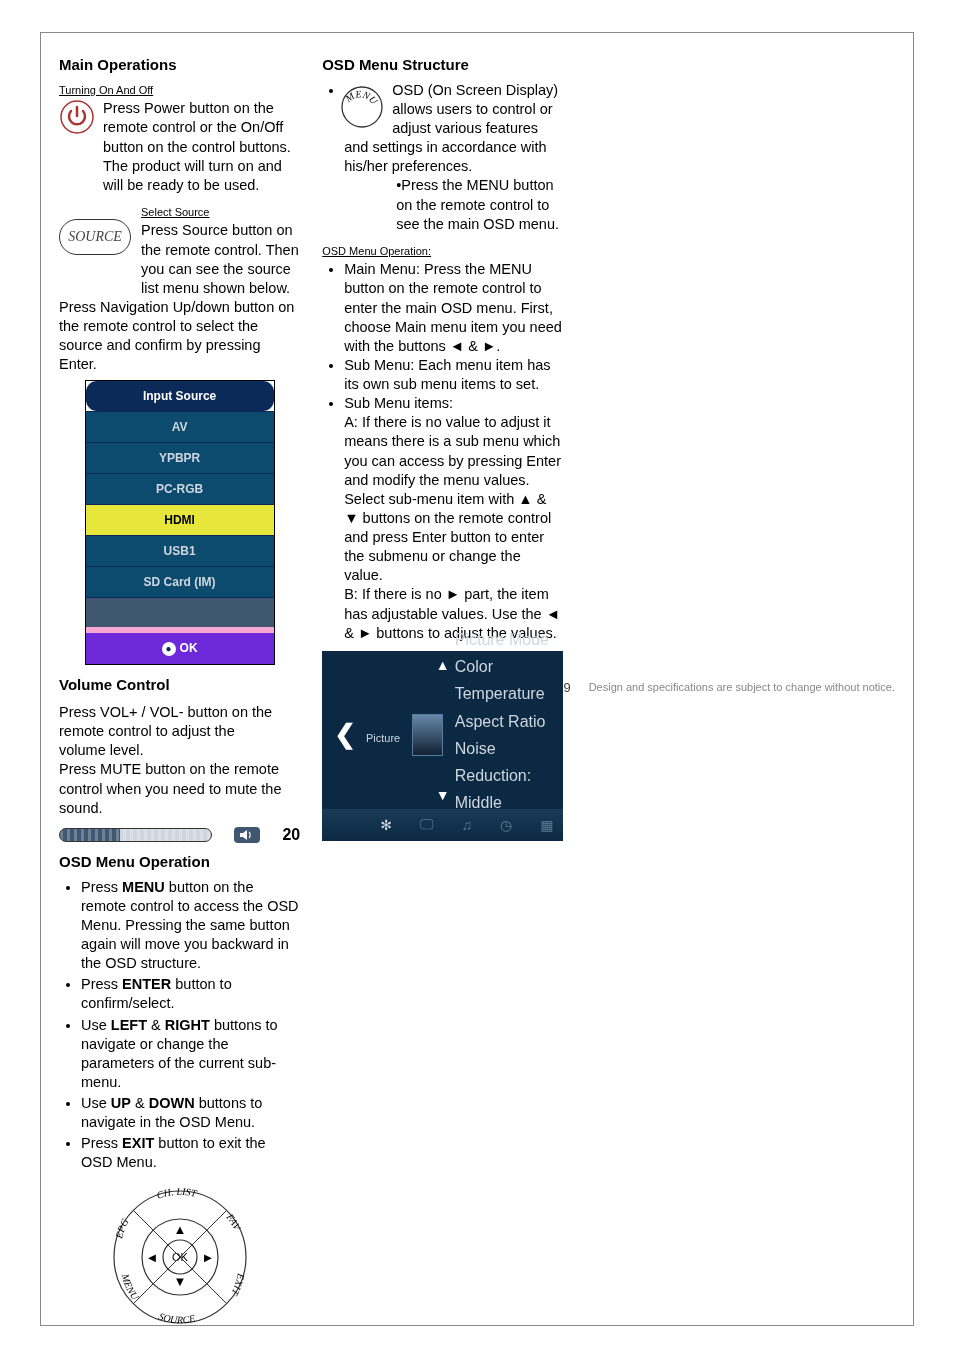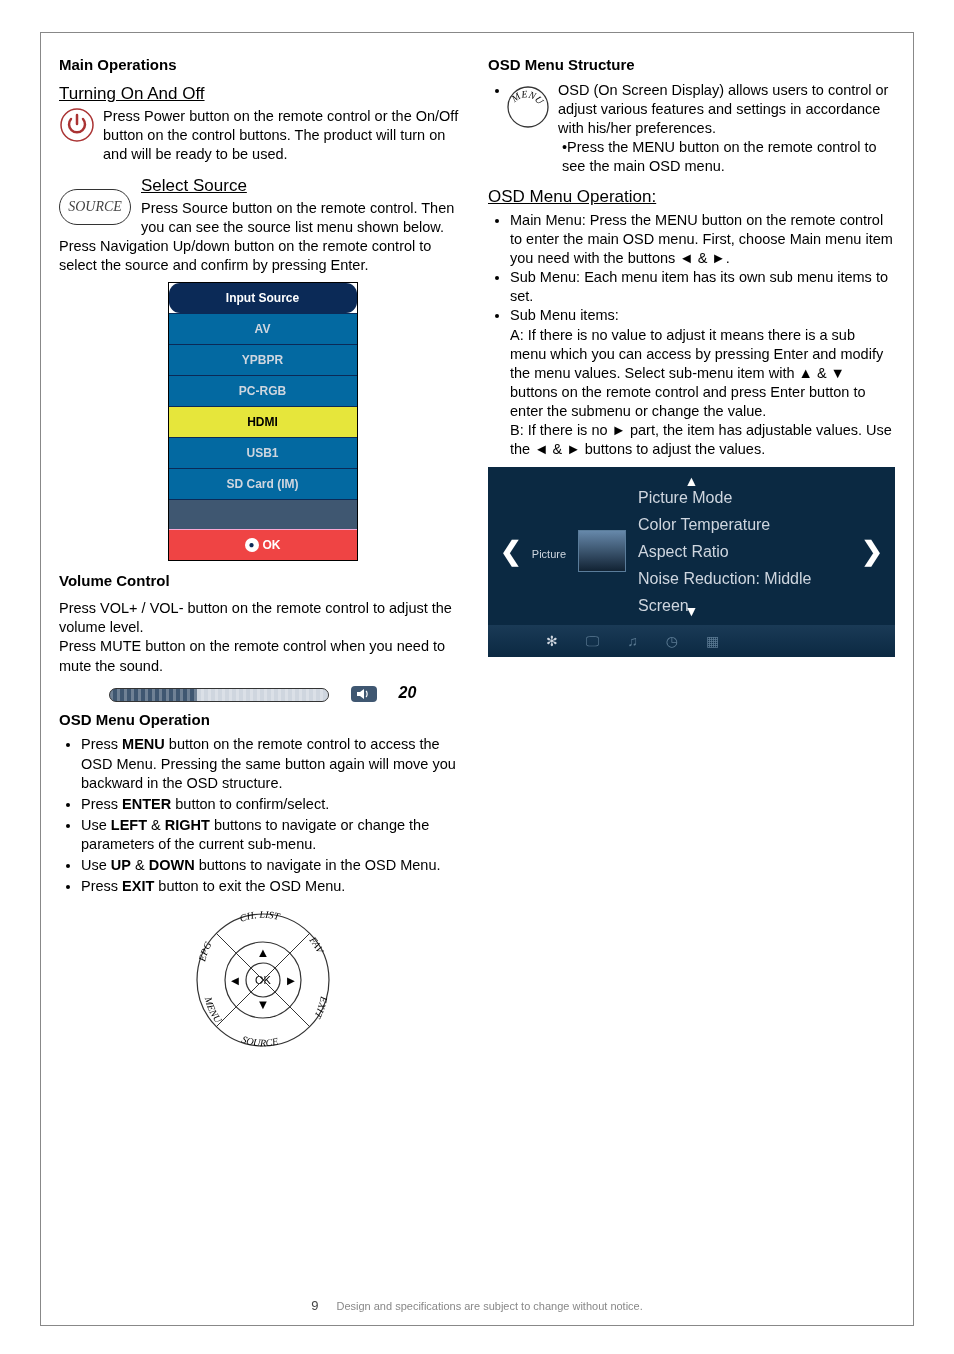--- a/index.html
+++ b/index.html
@@ -1,45 +1,45 @@
 <!DOCTYPE html>
 <html><head>
 <meta charset="utf-8">
 <style>
   * { box-sizing: border-box; margin: 0; padding: 0; }
   body { font-family: Arial, Helvetica, sans-serif; background: #fff; color: #000; font-size: 14.5px; }
   .page { width: 954px; height: 1354px; position: relative; padding: 32px 40px 28px 40px; }
-  .page-border { border: 1px solid #888; height: 100%; padding: 22px 18px 12px 18px; display: flex; flex-direction: column; }
+  .page-border { border: 1px solid #888; height: 100%; padding: 22px 18px 12px 18px; display: flex; flex-direction: row; }
   .content { display: flex; flex: 1; gap: 22px; }
   .col { flex: 1; min-width: 0; }
   .section-title { font-weight: bold; font-size: 15px; margin-bottom: 6px; }
-  .sub-title { text-decoration: underline; font-size: 17px; margin-bottom: 2px; }
+  .sub-title { text-decoration: underline; font-size: 11px; margin-bottom: 2px; }
   p { line-height: 1.32; }
   ul.bullets { list-style: disc; padding-left: 22px; }
   ul.bullets li { line-height: 1.32; margin-bottom: 0px; }
   .bullets-tight li { margin-top: 2px; }
 
   .icon-oval { display:inline-block; width:72px; height:36px; border:1px solid #333; border-radius:18px; text-align:center; line-height:34px; font-style:italic; font-family:"Times New Roman",serif; font-size:14px; color:#444; }
   .power-svg { width:36px; height:36px; }
 
   .float-l { float:left; margin-right:8px; }
   .clear { clear:both; }
 
   
   .src-menu { width:190px; margin: 6px auto 10px auto; border:1px solid #000; }
   .src-menu div { text-align:center; font-size:12px; font-weight:bold; padding:8px 0; }
   .src-head { background:#0b2a57; color:#fff;border-radius:11px; }
-  .src-item { background:#0369a1; color:#cfd6df; border-top:1px solid #0b2a57; }
+  .src-item { background:#0c4a6e; color:#cfd6df; border-top:1px solid #0b2a57; }
   .src-sel { background:#e6e63b; color:#000; border-top:1px solid #0b2a57; }
   .src-blank { background:#3f5771; height:30px; border-top:1px solid #0b2a57; }
-  .src-ok { background:#ef4444; color:#fff; border-top:1px solid #f9a8d4; }
+  .src-ok { background:#6d28d9; color:#fff; border-top:6px solid #f9a8d4; }
   .src-ok-icon { display:inline-block; width:14px; height:14px; border-radius:50%; background:#fff; color:#0b2a57; font-size:10px; line-height:14px; vertical-align:middle; margin-right:4px; text-align:center; font-weight:bold;}
 
   
-  .vol-wrap { display:flex; align-items:flex-end; justify-content:center; gap:22px; margin:8px 0;font-style:italic; }
+  .vol-wrap { display:flex; align-items:center; justify-content:center; gap:22px; margin:8px 0; }
   .vol-bar-out { width:220px; height:14px; border:1px solid #333; border-radius:7px; background:linear-gradient(to right, #3f5771 0%, #3f5771 40%, #cfd6df 40%, #cfd6df 100%); position:relative; overflow:hidden;}
   .vol-bar-out::after{ content:""; position:absolute; inset:0; background:repeating-linear-gradient(to right, rgba(255,255,255,0.25) 0 3px, transparent 3px 7px);}
   .vol-badge { background:#3f5771; color:#fff; padding:2px 6px; border-radius:4px; font-weight:bold; display:flex; align-items:center; gap:4px; font-size:13px;}
   .vol-num { font-size:16px; font-weight:bold; }
 
   
   .remote-cluster { display:block; margin: 6px auto 0 auto; }
 
   
   .osd-box { background:#0b2942; color:#cfd6df; width:100%; height:190px; position:relative; margin-top:8px;}

